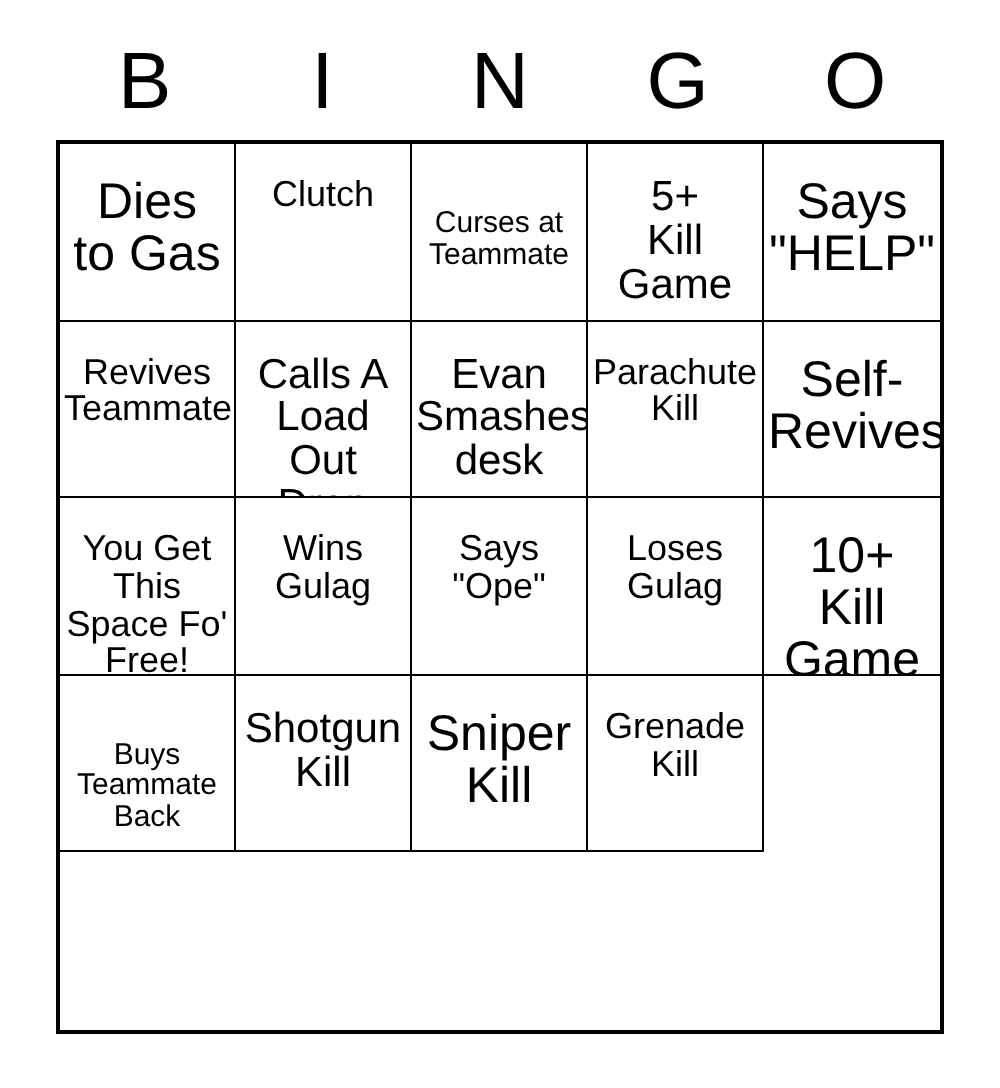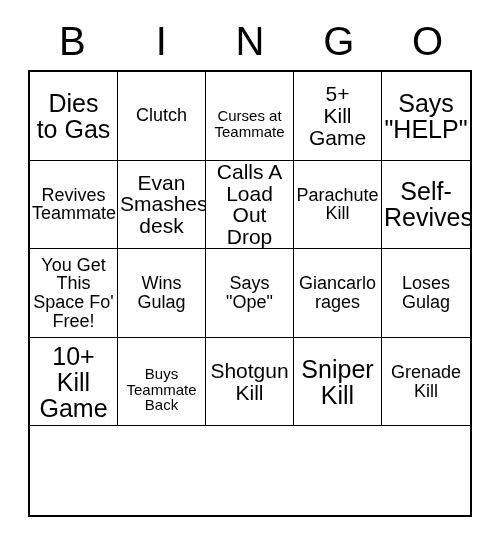--- a/index.html
+++ b/index.html
@@ -47,24 +47,24 @@
     border: 2px solid #000000;
     box-sizing: content-box;
     background: #ffffff;
   }
 
   .cell {
     border-right: 1px solid #000000;
     border-bottom: 1px solid #000000;
     box-sizing: border-box;
     display: flex;
-    align-items: center;
+    align-items: flex-start;
     justify-content: center;
     text-align: center;
-    padding: 3px 2px;
+    padding: 16px 2px;
     overflow: hidden;
     background: #ffffff;
   }
   
   .grid .cell:nth-child(5n) { border-right: none; }
   .grid .cell:nth-child(n+21) { border-bottom: none; }
 
   .cell-text {
     display: block;
     width: 100%;
@@ -114,28 +114,28 @@
       </div>
       <div class="cell fs-xl">
         <span class="cell-text">Says
 "HELP"</span>
       </div>
       <div class="cell fs-md">
         <span class="cell-text">Revives
 Teammate</span>
       </div>
       <div class="cell fs-lg">
+        <span class="cell-text">Calls A
+Load
+Out Drop</span>
+      </div>
+      <div class="cell fs-lg">
         <span class="cell-text">Evan
 Smashes
 desk</span>
-      </div>
-      <div class="cell fs-lg">
-        <span class="cell-text">Calls A
-Load
-Out Drop</span>
       </div>
       <div class="cell fs-md">
         <span class="cell-text">Parachute
 Kill</span>
       </div>
       <div class="cell fs-xl">
         <span class="cell-text">Self-
 Revives</span>
       </div>
       <div class="cell fs-md">
@@ -144,24 +144,20 @@
 Space Fo'
 Free!</span>
       </div>
       <div class="cell fs-xxl">
         <span class="cell-text">Wins
 Gulag</span>
       </div>
       <div class="cell fs-xxl">
         <span class="cell-text">Says
 "Ope"</span>
-      </div>
-      <div class="cell fs-md">
-        <span class="cell-text">Giancarlo
-rages</span>
       </div>
       <div class="cell fs-xxl">
         <span class="cell-text">Loses
 Gulag</span>
       </div>
       <div class="cell fs-xl">
         <span class="cell-text">10+
 Kill
 Game</span>
       </div>

